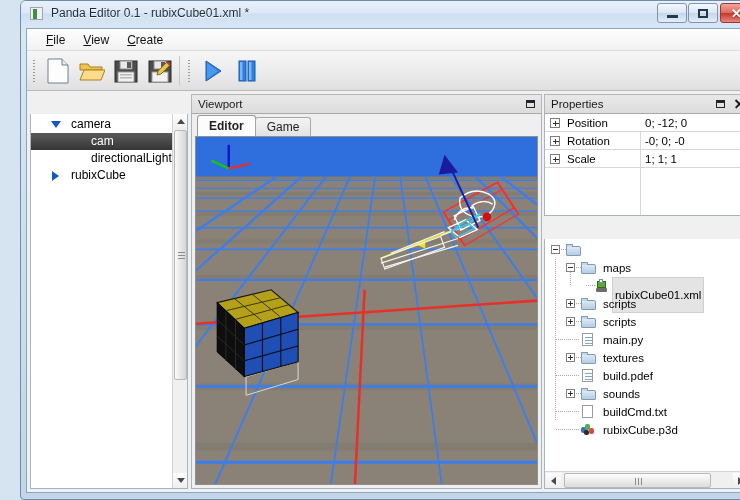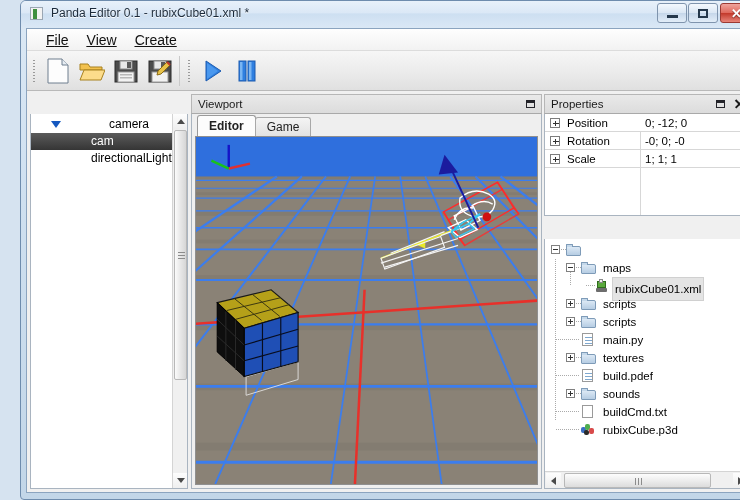--- a/index.html
+++ b/index.html
@@ -63,21 +63,21 @@
     background:#f0f0f0; border:1px solid #8ba4bf;
   }
   
   #menubar {
     position:absolute; left:0; top:0; right:0; height:22px;
     background:linear-gradient(to bottom,#fefefe,#f2f2f2);
     border-bottom:1px solid #dcdcdc;
     display:flex; align-items:center; padding-left:10px;
   }
   .menu-item {
-    padding:2px 9px; font-size:14px; color:#111; cursor:default;text-decoration:underline;
+    padding:2px 9px; font-size:12px; color:#111; cursor:default;
   }
   .menu-item u { text-decoration:underline; }
 
   
   #toolbar {
     position:absolute; left:0; top:22px; right:0; height:40px;
     background:linear-gradient(to bottom,#f6f6f6 0%,#ebebeb 55%,#e0e0e0 100%);
     border-bottom:1px solid #b9b9b9;
     display:flex; align-items:center;
   }
@@ -227,21 +227,21 @@
   #rs-body {
     position:absolute; left:0; top:20px; right:0; bottom:0;
     background:#fff; border:1px solid #a9b4c0; border-top:none; overflow:hidden;
   }
   #rs-tree { position:absolute; left:0; top:2px; right:0; bottom:19px; overflow:hidden; }
   .res-row {
     position:relative; height:18px; line-height:18px; font-size:11.5px;
     white-space:nowrap; color:#000;
   }
   .res-label { position:relative; display:inline-block; padding:0 3px; }
-  .res-row.selected .res-label { background:#e4e4e4; border:1px solid #d0d0d0; padding:2px 2px; }
+  .res-row.selected .res-label { background:#e4e4e4; border:1px solid #d0d0d0; padding:8px 2px; }
   .box {
     position:absolute; width:9px; height:9px; top:4px;
     border:1px solid #808080; background:#fff;
   }
   .box::before { content:""; position:absolute; left:1px; top:3px; width:5px; height:1px; background:#333; }
   .box.plus::after { content:""; position:absolute; left:3px; top:1px; width:1px; height:5px; background:#333; }
   .dotline-v {
     position:absolute; width:1px; top:0; bottom:0;
     background-image:repeating-linear-gradient(to bottom,#aaa 0,#aaa 1px,transparent 1px,transparent 2px);
   }
@@ -393,33 +393,37 @@
           <rect x="13" y="3" width="2.5" height="18" fill="#8cc3f7" opacity=".8"></rect>
         </svg>
       </div>
 
       <div id="tb-rest"></div>
     </div>
 
     <div class="panel" id="scenegraph">
       <div id="sg-body">
 
-        <div class="tree-row" style="margin-top:2px;text-align:center;">
+        <div class="tree-row" style="margin-top:2px;">
           <div class="tri tri-down" style="left:20px;"></div>
           <span style="margin-left:38px;">camera</span>
         </div>
 
         <div class="tree-row selected">
           <span style="margin-left:58px;">cam</span>
         </div>
 
         <div class="tree-row">
           <span style="margin-left:58px;">directionalLight</span>
         </div>
 
+        <div class="tree-row">
+          <div class="tri tri-right" style="left:21px;"></div>
+          <span style="margin-left:38px;">rubixCube</span>
+        </div>
 
         <div class="vscroll">
           <div class="sb-arrow sb-up">
               <div class="ar ar-up"></div>
             </div>
           <div class="sb-thumb" style="top:16px; height:250px;">
               <div class="thumb-grip"></div>
             </div>
           <div class="sb-arrow sb-down">
               <div class="ar ar-down"></div>

